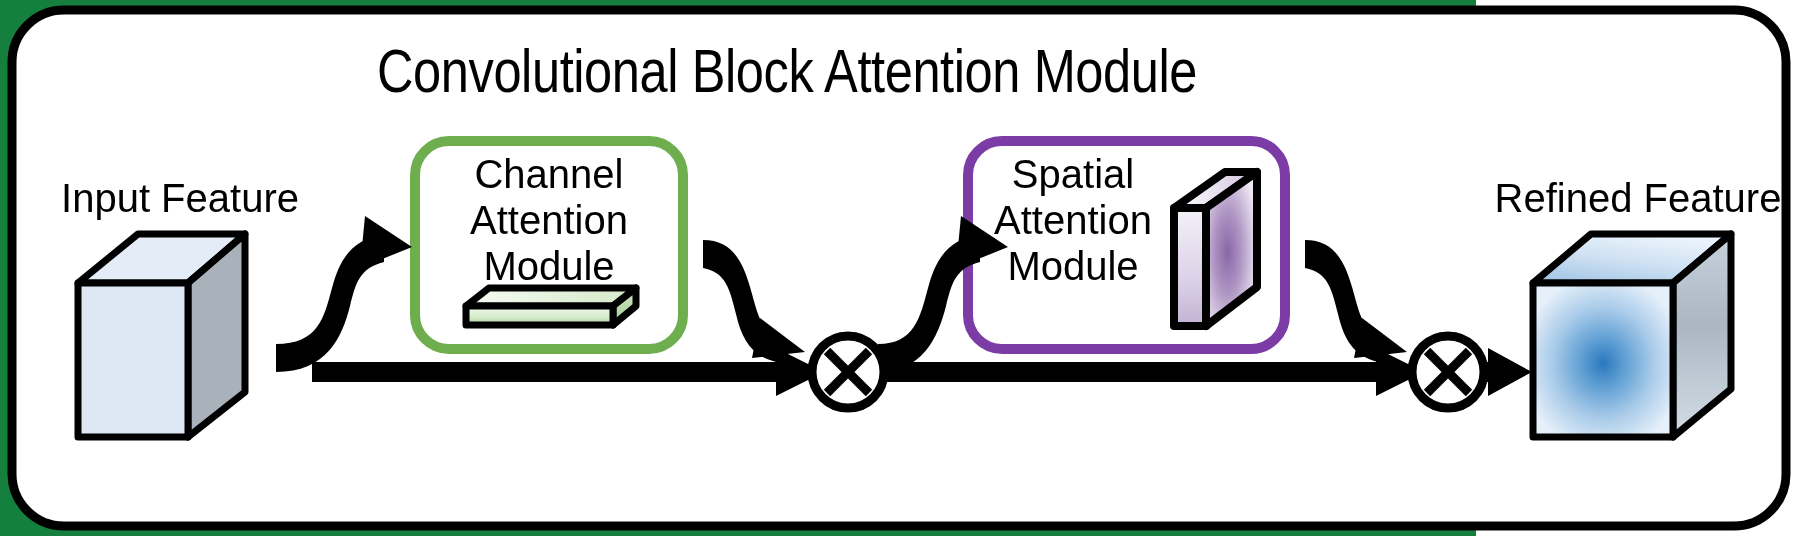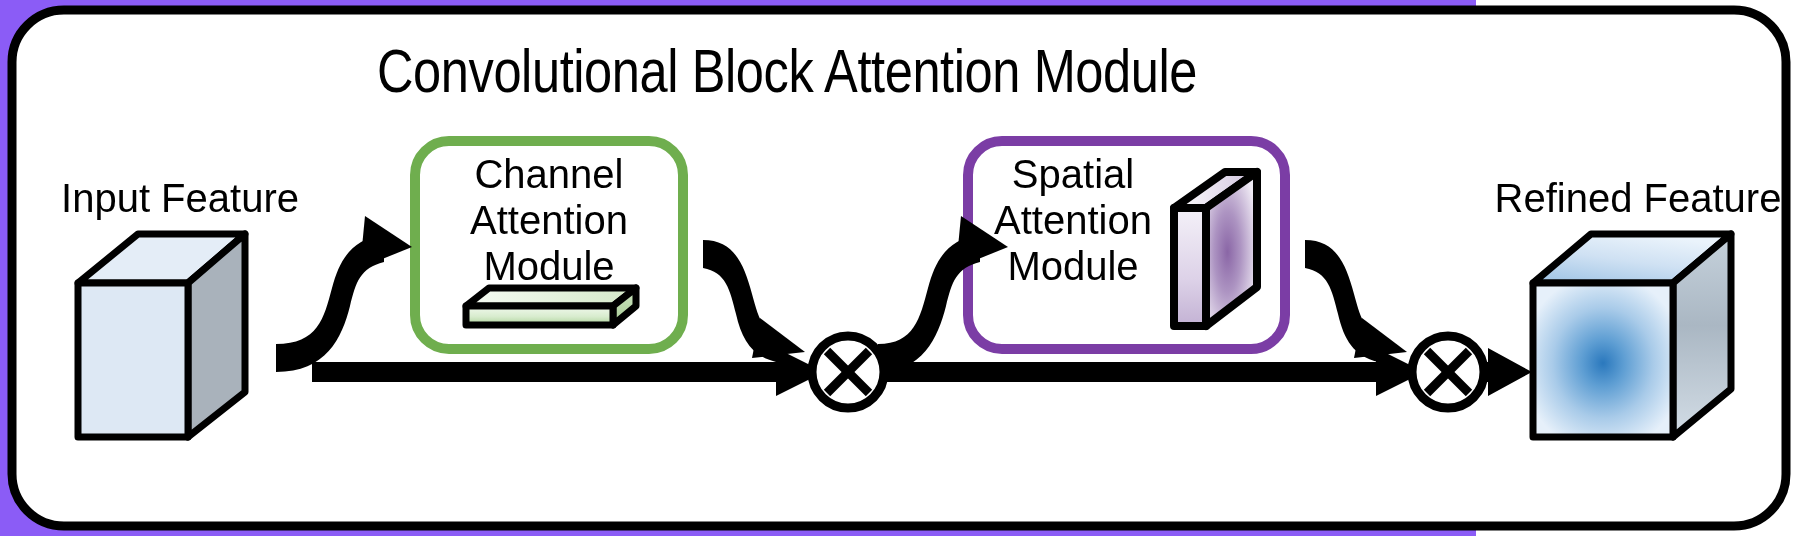--- a/index.html
+++ b/index.html
@@ -1,18 +1,18 @@
 <!DOCTYPE html>
 <html><head>
 <meta charset="utf-8">
 <style>
   html,body{margin:0;padding:0;background:#ffffff;}
   body{width:1798px;height:536px;overflow:hidden;
        font-family:"Liberation Sans","DejaVu Sans",sans-serif;}
-  #stage{position:relative;width:1476px;height:536px;background:#8b5cf6;}
+  #stage{position:relative;width:1476px;height:536px;background:#15803d;}
   #cbam-svg{position:absolute;left:0;top:0;width:1798px;height:536px;display:block;}
   .lbl{font-family:"Liberation Sans","DejaVu Sans",sans-serif;fill:#000;}
   .title-txt{font-size:62px;letter-spacing:-0.5px;}
   .io-txt{font-size:40px;}
   .mod-txt{font-size:40px;}
 </style>
 </head>
 <body>
 
 <div id="stage">

